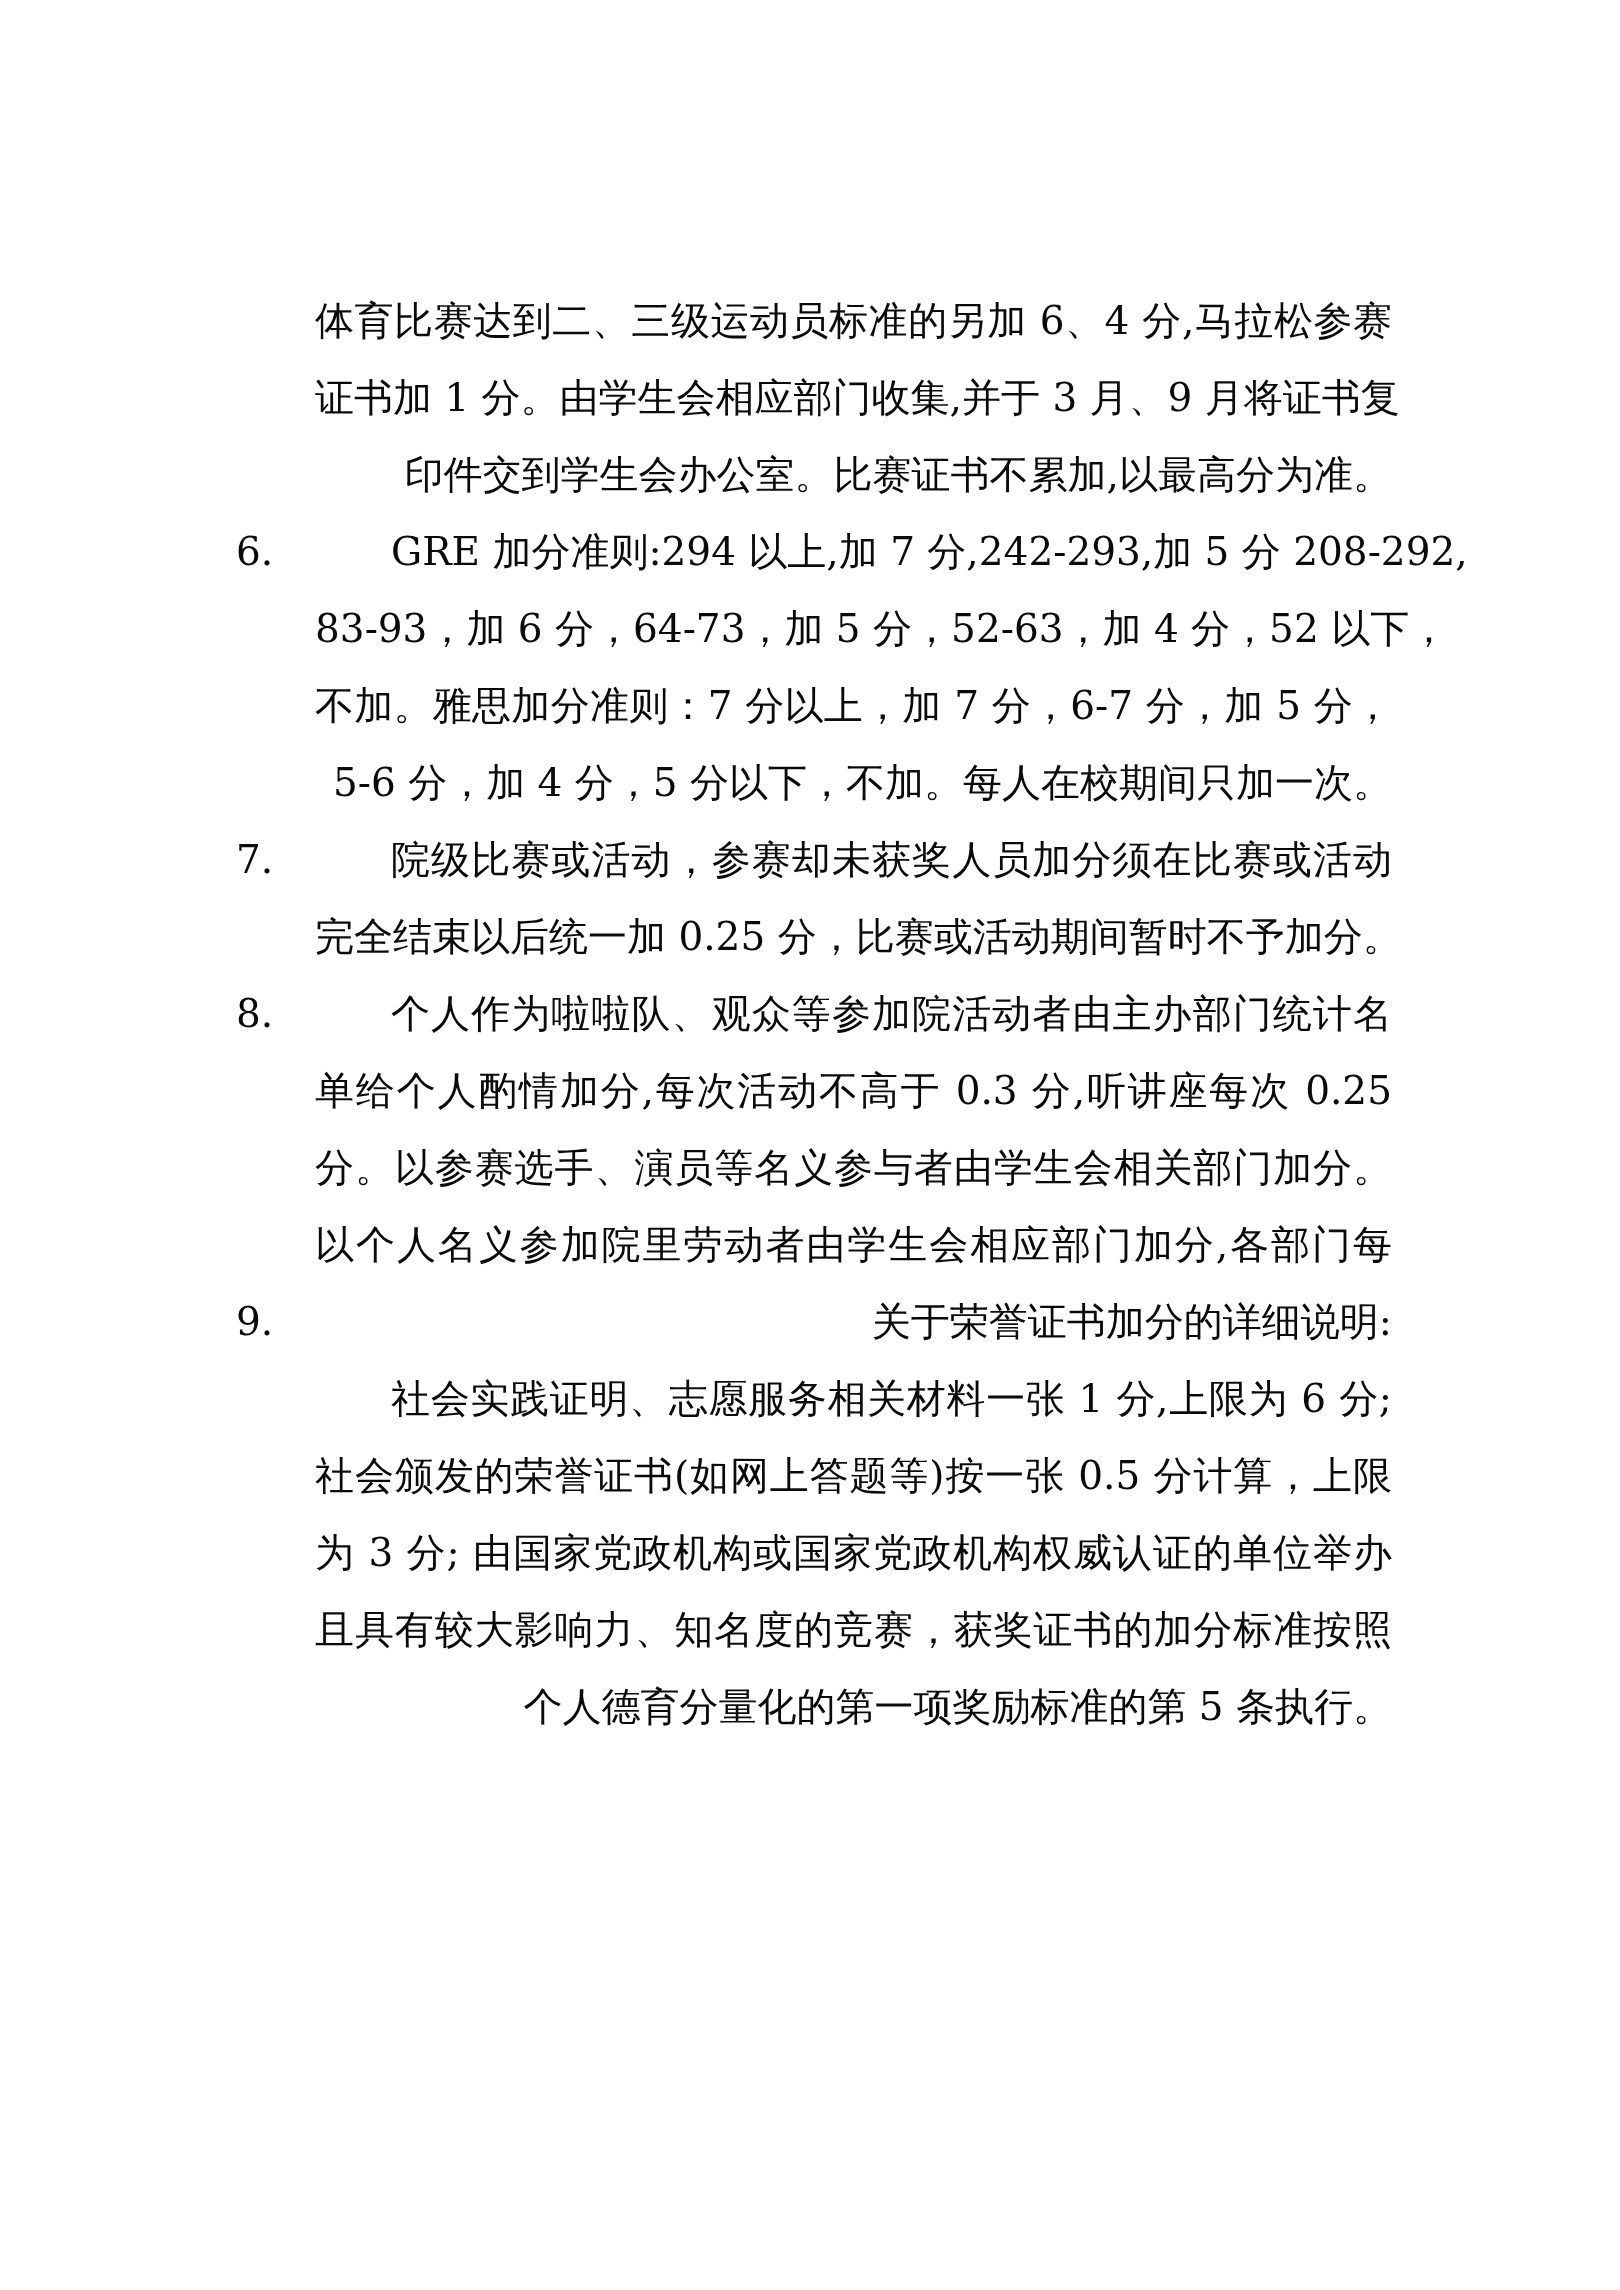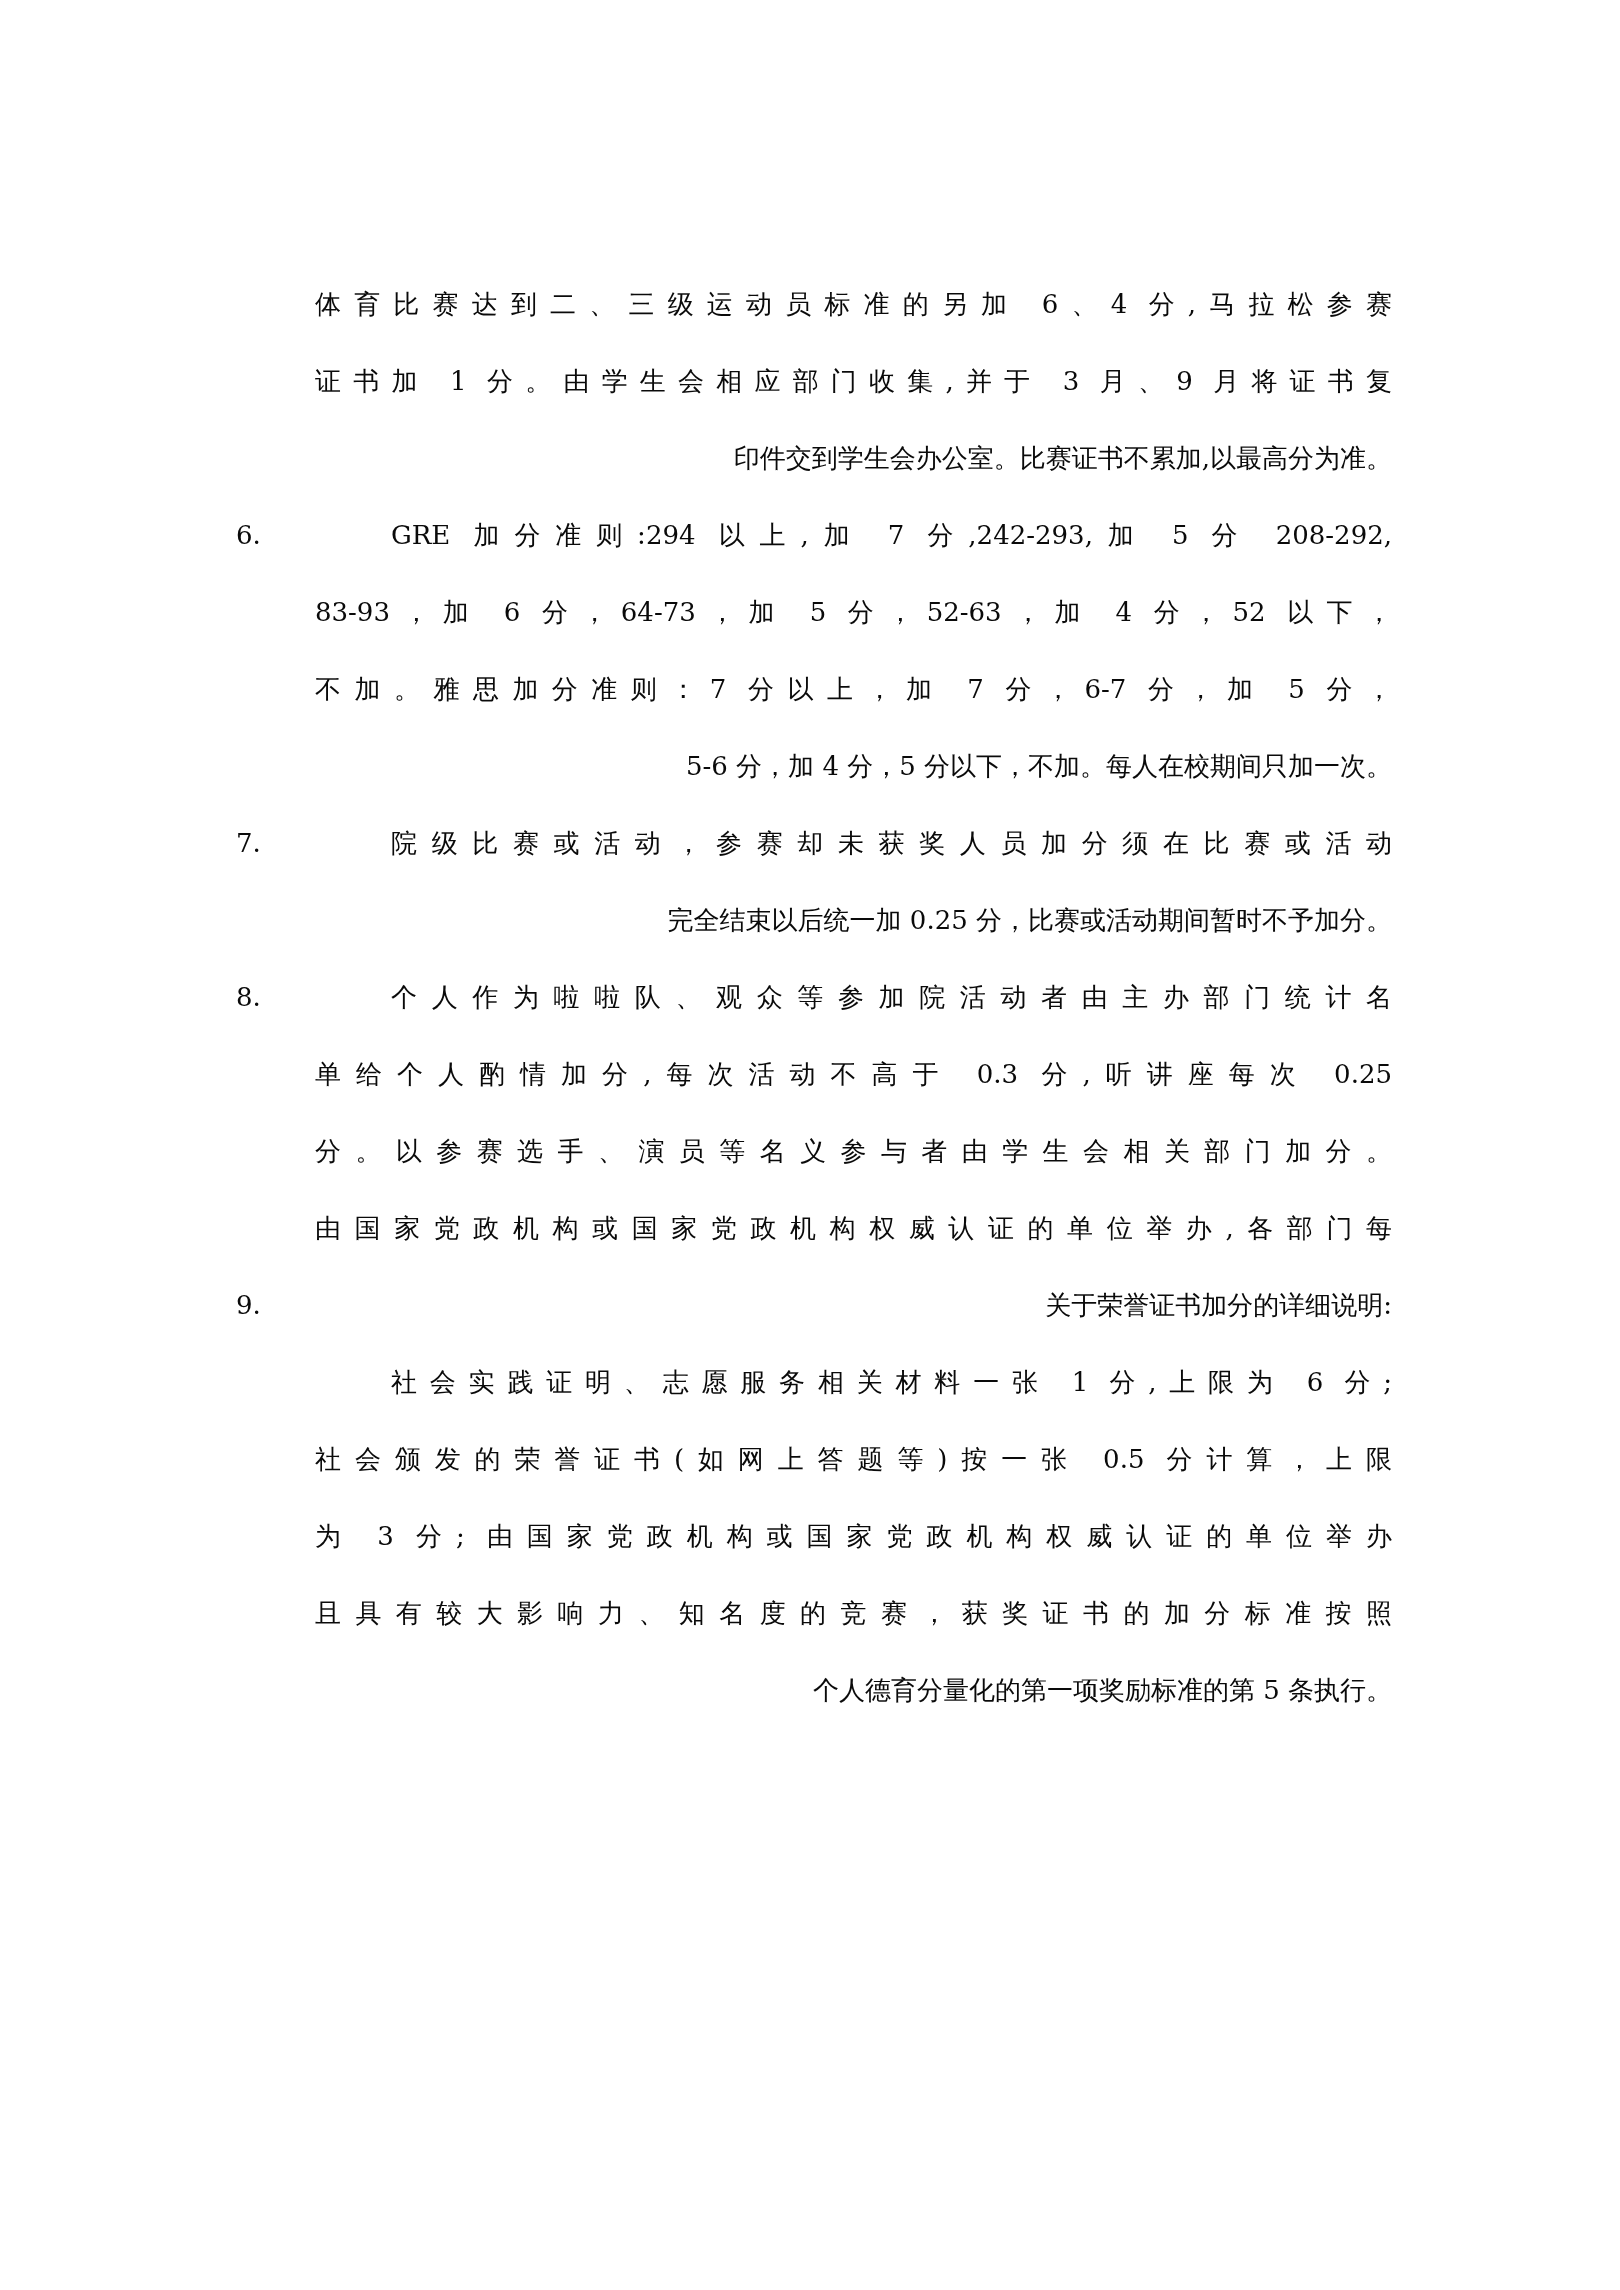--- a/index.html
+++ b/index.html
@@ -12,23 +12,23 @@
     width: 1620px;
     height: 2291px;
     background: #ffffff;
     overflow: hidden;
     font-family: "DejaVu Serif", "Liberation Serif", serif;
     color: #0a0a0a;
   }
   .textblock {
     position: absolute;
     left: 315px;
-    top: 266px;
+    top: 282px;
     width: 1077px;
-    font-size: 26px;
+    font-size: 39px;
   }
   .line {
     position: relative;
     height: 77px;
     line-height: 77px;
     white-space: nowrap;
     text-align: right;
   }
   .j {
     text-align: justify;
@@ -65,21 +65,21 @@
     <div class="line j indent">
       <span class="num">7.</span><span>院级比赛或活动，参赛却未获奖人员加分须在比赛或活动</span>
     </div>
     <div class="line">完全结束以后统一加 0.25 分，比赛或活动期间暂时不予加分。</div>
 
     <div class="line j indent">
       <span class="num">8.</span><span>个人作为啦啦队、观众等参加院活动者由主办部门统计名</span>
     </div>
     <div class="line j">单给个人酌情加分,每次活动不高于 0.3 分,听讲座每次 0.25</div>
     <div class="line j">分。以参赛选手、演员等名义参与者由学生会相关部门加分。</div>
-    <div class="line j">由国家党政机构或国家党政机构权威认证的单位举办,各部门每</div>
+    <div class="line j">以个人名义参加院里劳动者由学生会相应部门加分,各部门每</div>
 
     <div class="line indent">
       <span class="num">9.</span><span>关于荣誉证书加分的详细说明:</span>
     </div>
 
     <div class="line j indent">社会实践证明、志愿服务相关材料一张 1 分,上限为 6 分;</div>
     <div class="line j">社会颁发的荣誉证书(如网上答题等)按一张 0.5 分计算，上限</div>
     <div class="line j">为 3 分; 由国家党政机构或国家党政机构权威认证的单位举办</div>
     <div class="line j">且具有较大影响力、知名度的竞赛，获奖证书的加分标准按照</div>
     <div class="line">个人德育分量化的第一项奖励标准的第 5 条执行。</div>

